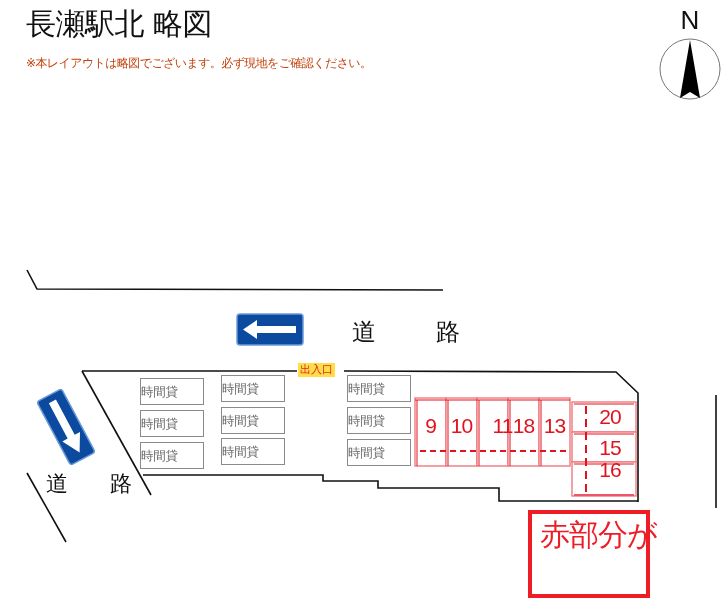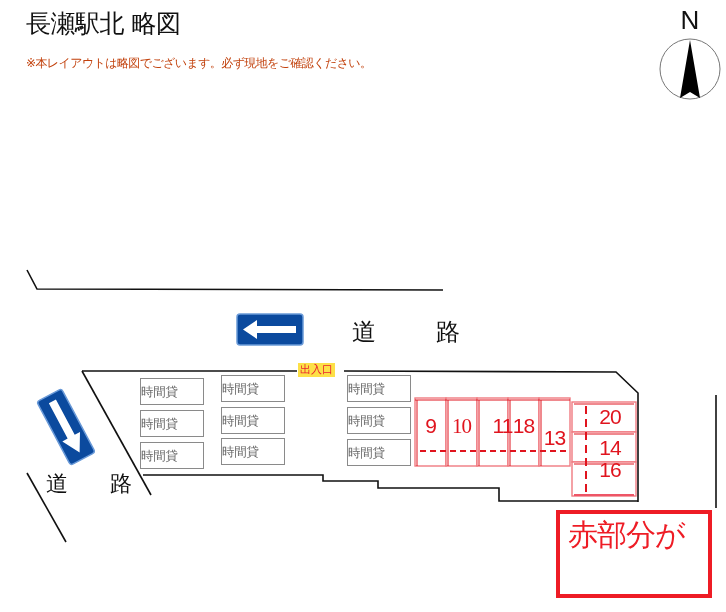--- a/index.html
+++ b/index.html
@@ -12,21 +12,21 @@
       height: 612px;
       position: relative;
       overflow: hidden;
       font-family: "DejaVu Sans", "Liberation Sans", sans-serif;
       color: #111;
     }
     .title {
       position: absolute;
       left: 26px;
       top: 4px;
-      font-size: 25px;
+      font-size: 30px;
       line-height: 40px;
       letter-spacing: -0.5px;
       color: #111;
       white-space: nowrap;
     }
     .subtitle {
       position: absolute;
       left: 26px;
       top: 50px;
       font-size: 12px;
@@ -119,23 +119,23 @@
       position: absolute;
       font-family: "Liberation Sans", sans-serif;
       font-size: 21px;
       line-height: 24px;
       color: #e0141e;
       text-align: center;
       letter-spacing: -1px;
     }
     .legend-box {
       position: absolute;
-      left: 556px;
+      left: 528px;
       top: 510px;
-      width: 156px;
+      width: 122px;
       height: 88px;
       border: 4px solid #ee1c25;
       box-sizing: border-box;
       background: #fff;
       padding: 3px 17px 0 8px;
     }
     .legend-line {
       display: block;
       font-size: 30px;
       line-height: 36px;
@@ -236,23 +236,23 @@
 <div class="hourly" style="left:140px; top:410px;">時間貸</div>
 <div class="hourly" style="left:140px; top:442px;">時間貸</div>
 <div class="hourly" style="left:221px; top:375px;">時間貸</div>
 <div class="hourly" style="left:221px; top:407px;">時間貸</div>
 <div class="hourly" style="left:221px; top:438px;">時間貸</div>
 <div class="hourly" style="left:347px; top:375px;">時間貸</div>
 <div class="hourly" style="left:347px; top:407px;">時間貸</div>
 <div class="hourly" style="left:347px; top:439px;">時間貸</div>
 
 <div class="monthly-num" style="left:415px; top:414px; width:31px;">9</div>
-<div class="monthly-num" style="left:446px; top:414px; width:31px;font-family:Liberation Serif, serif;">10</div>
+<div class="monthly-num" style="left:446px; top:414px; width:31px;">10</div>
 <div class="monthly-num" style="left:477px; top:414px; width:31px;padding-left:10px;">11</div>
 <div class="monthly-num" style="left:508px; top:414px; width:31px;">18</div>
-<div class="monthly-num" style="left:539px; top:414px; width:31px;margin-top:12px;">13</div>
+<div class="monthly-num" style="left:539px; top:414px; width:31px;">13</div>
 <div class="monthly-num" style="left:590px; top:405px; width:40px;">20</div>
-<div class="monthly-num" style="left:590px; top:436px; width:40px;">14</div>
+<div class="monthly-num" style="left:590px; top:436px; width:40px;">15</div>
 <div class="monthly-num" style="left:590px; top:458px; width:40px;">16</div>
 
 <div class="legend-box">
   <span class="legend-line">赤部分が</span>
 </div>
 
 </body></html>

